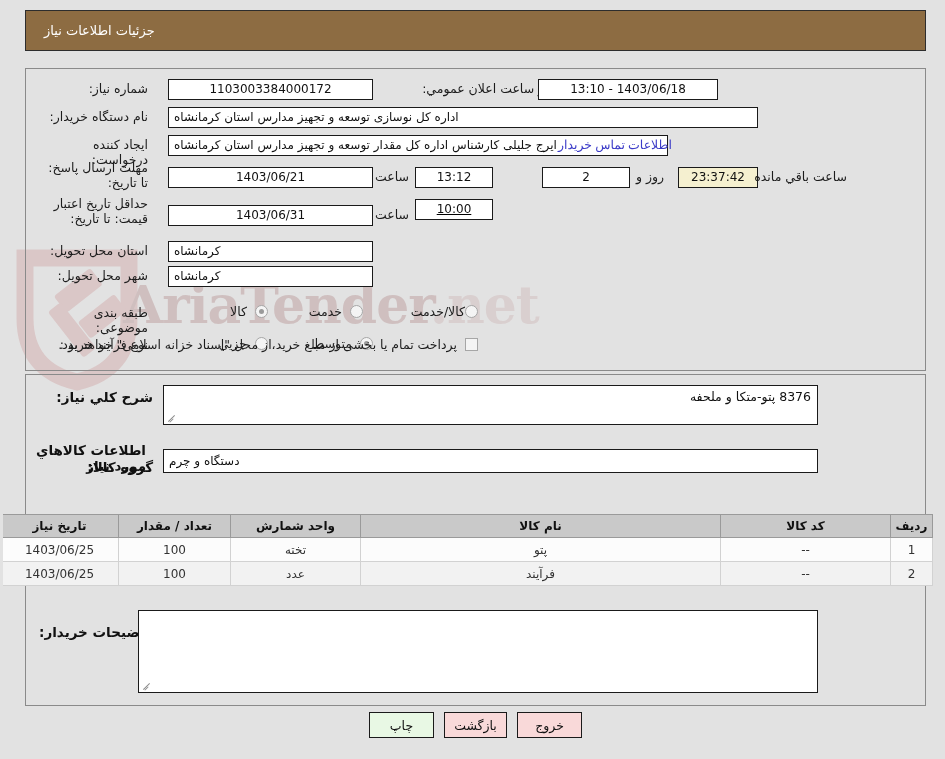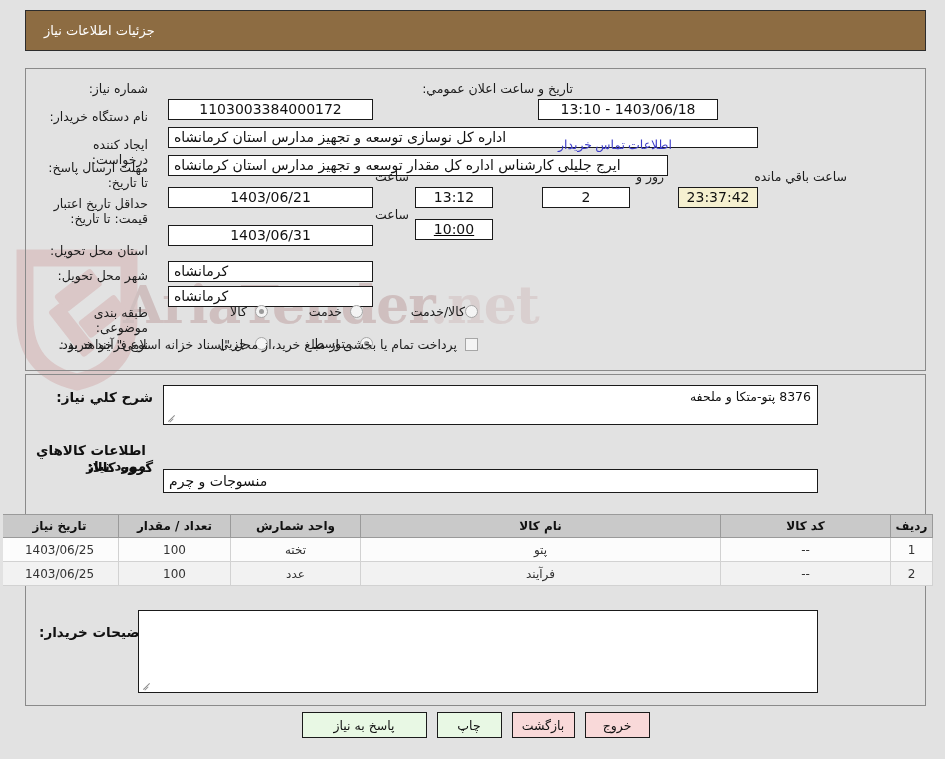--- a/index.html
+++ b/index.html
@@ -74,27 +74,26 @@
     text-align: right;
     line-height: 15px;
     white-space: normal;
   }
   .lbl.w2 { white-space: normal; }
 
   .fld {
     border: 1px solid #1a1a1a;
     background: #ffffff;
     height: 21px;
-    font-size: 14px;
+    font-size: 12px;
     color: #111;
     display: flex;
     align-items: center;
     padding: 0 5px;
     line-height: 19px;
-    margin-top: 20px;
   }
   .fld.center { justify-content: center; }
   .fld.right  { justify-content: flex-end; }
   .fld.cream  { background: #f5f0d0; justify-content: center; }
 
   .inline-note {
     font-size: 12.5px;
     color: #1c1c1c;
     padding: 0 6px;
     white-space: nowrap;
@@ -379,21 +378,21 @@
   <span>8376 پتو-متکا و ملحفه</span>
   <span class="resize-grip"></span>
 </div>
 
 <div class="section-head" style="right:802px; top:442px;">اطلاعات کالاهاي مورد نیاز</div>
 
 <div class="row" style="right:795px; top:459px; width:115px;">
   <span class="big-lbl">گروه کالا:</span>
 </div>
 <div class="row" style="right:130px; top:449px;">
-  <div class="fld right" style="width:655px; height:24px;">منسوجات و چرم</div>
+  <div class="fld right" style="width:655px; height:24px;">دستگاه و چرم</div>
 </div>
 
 <div class="grid-wrap">
   <table class="grid">
     <colgroup>
       <col style="width:42px">
         <col style="width:170px">
         <col style="width:360px">
       <col style="width:130px">
         <col style="width:112px">
@@ -435,14 +434,13 @@
 </div>
 <div class="textarea" style="position:absolute; right:130px; top:610px; width:680px; height:83px; z-index:4;">
   <span></span>
   <span class="resize-grip"></span>
 </div>
 
 <div class="btnbar">
   <div class="btn pink" style="width:65px;">خروج</div>
   <div class="btn pink" style="width:63px;">بازگشت</div>
   <div class="btn green" style="width:65px;">چاپ</div>
-  <div class="btn green" style="width:125px;">پاسخ به نیاز</div>
 </div>
 
 </body></html>

